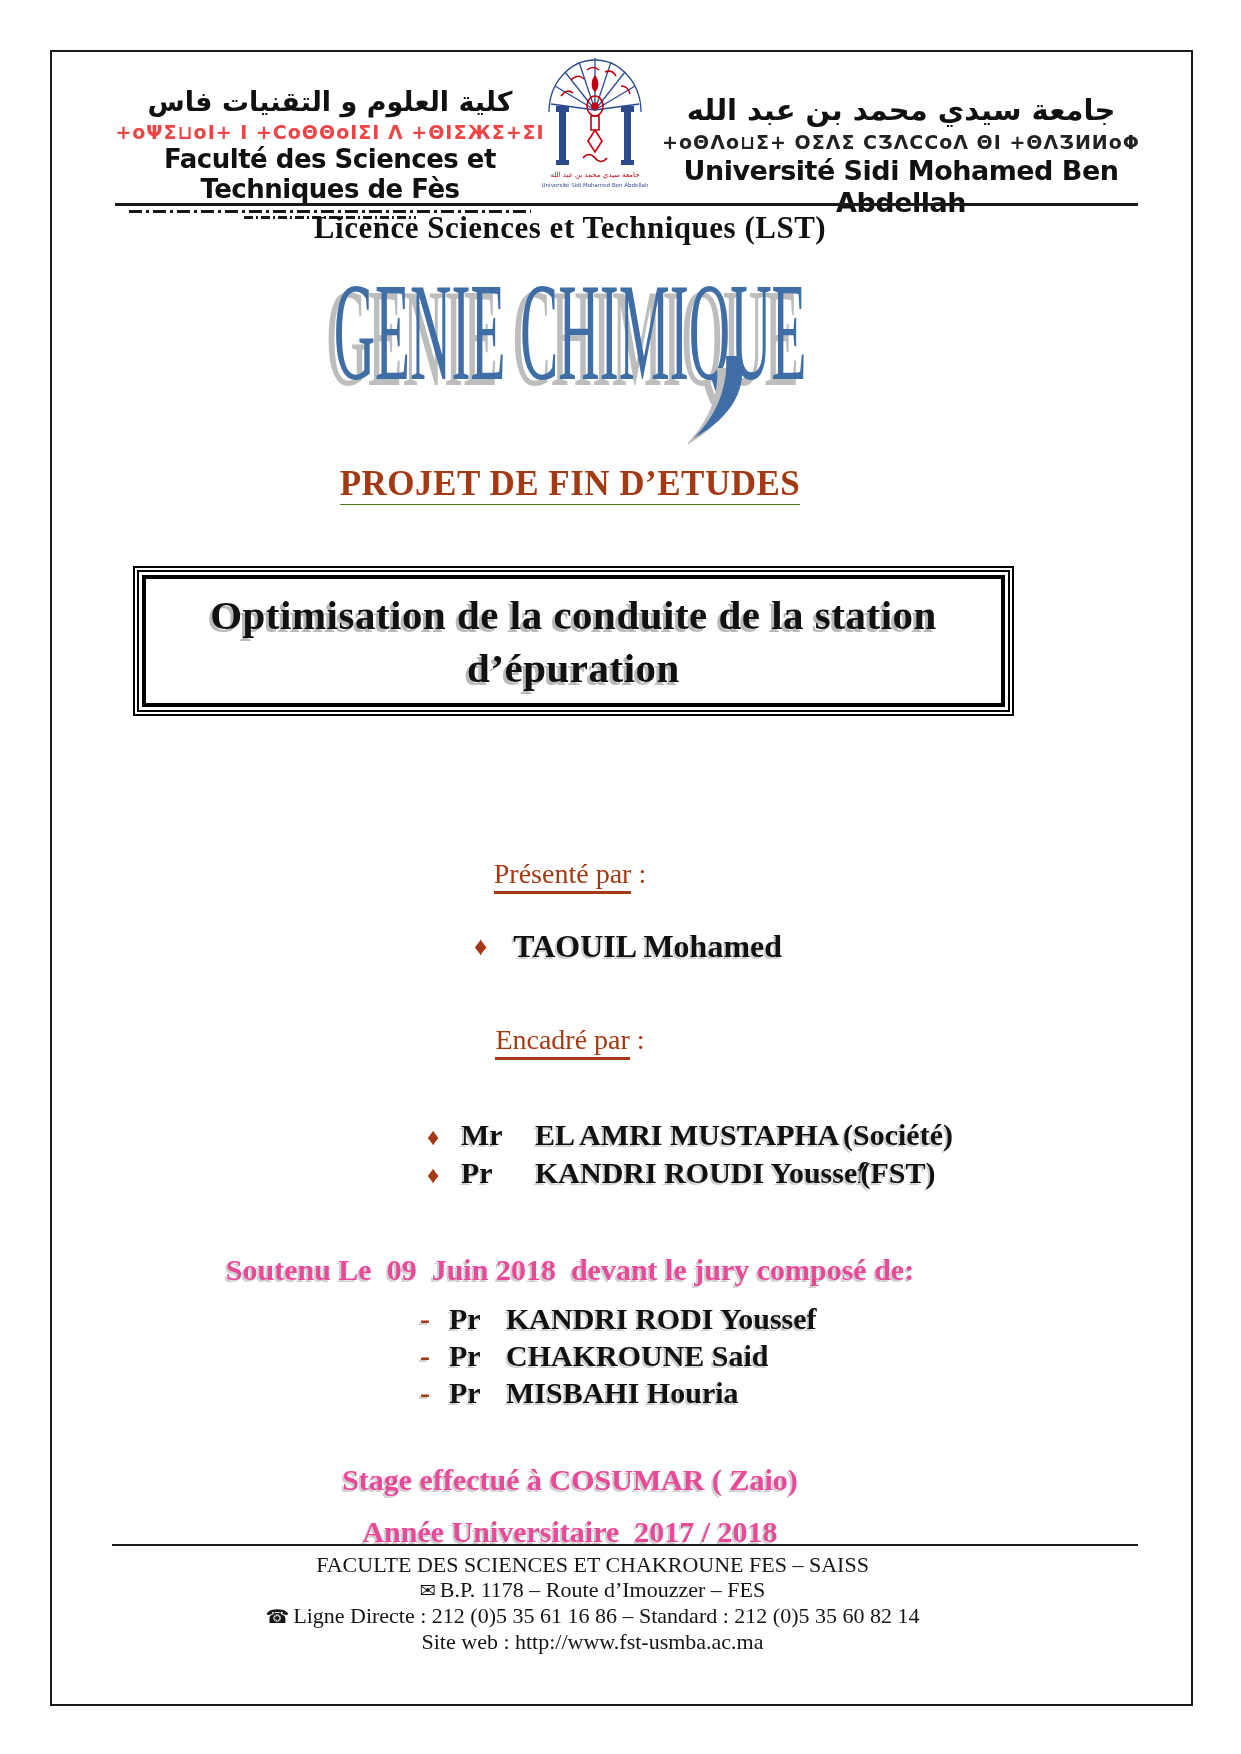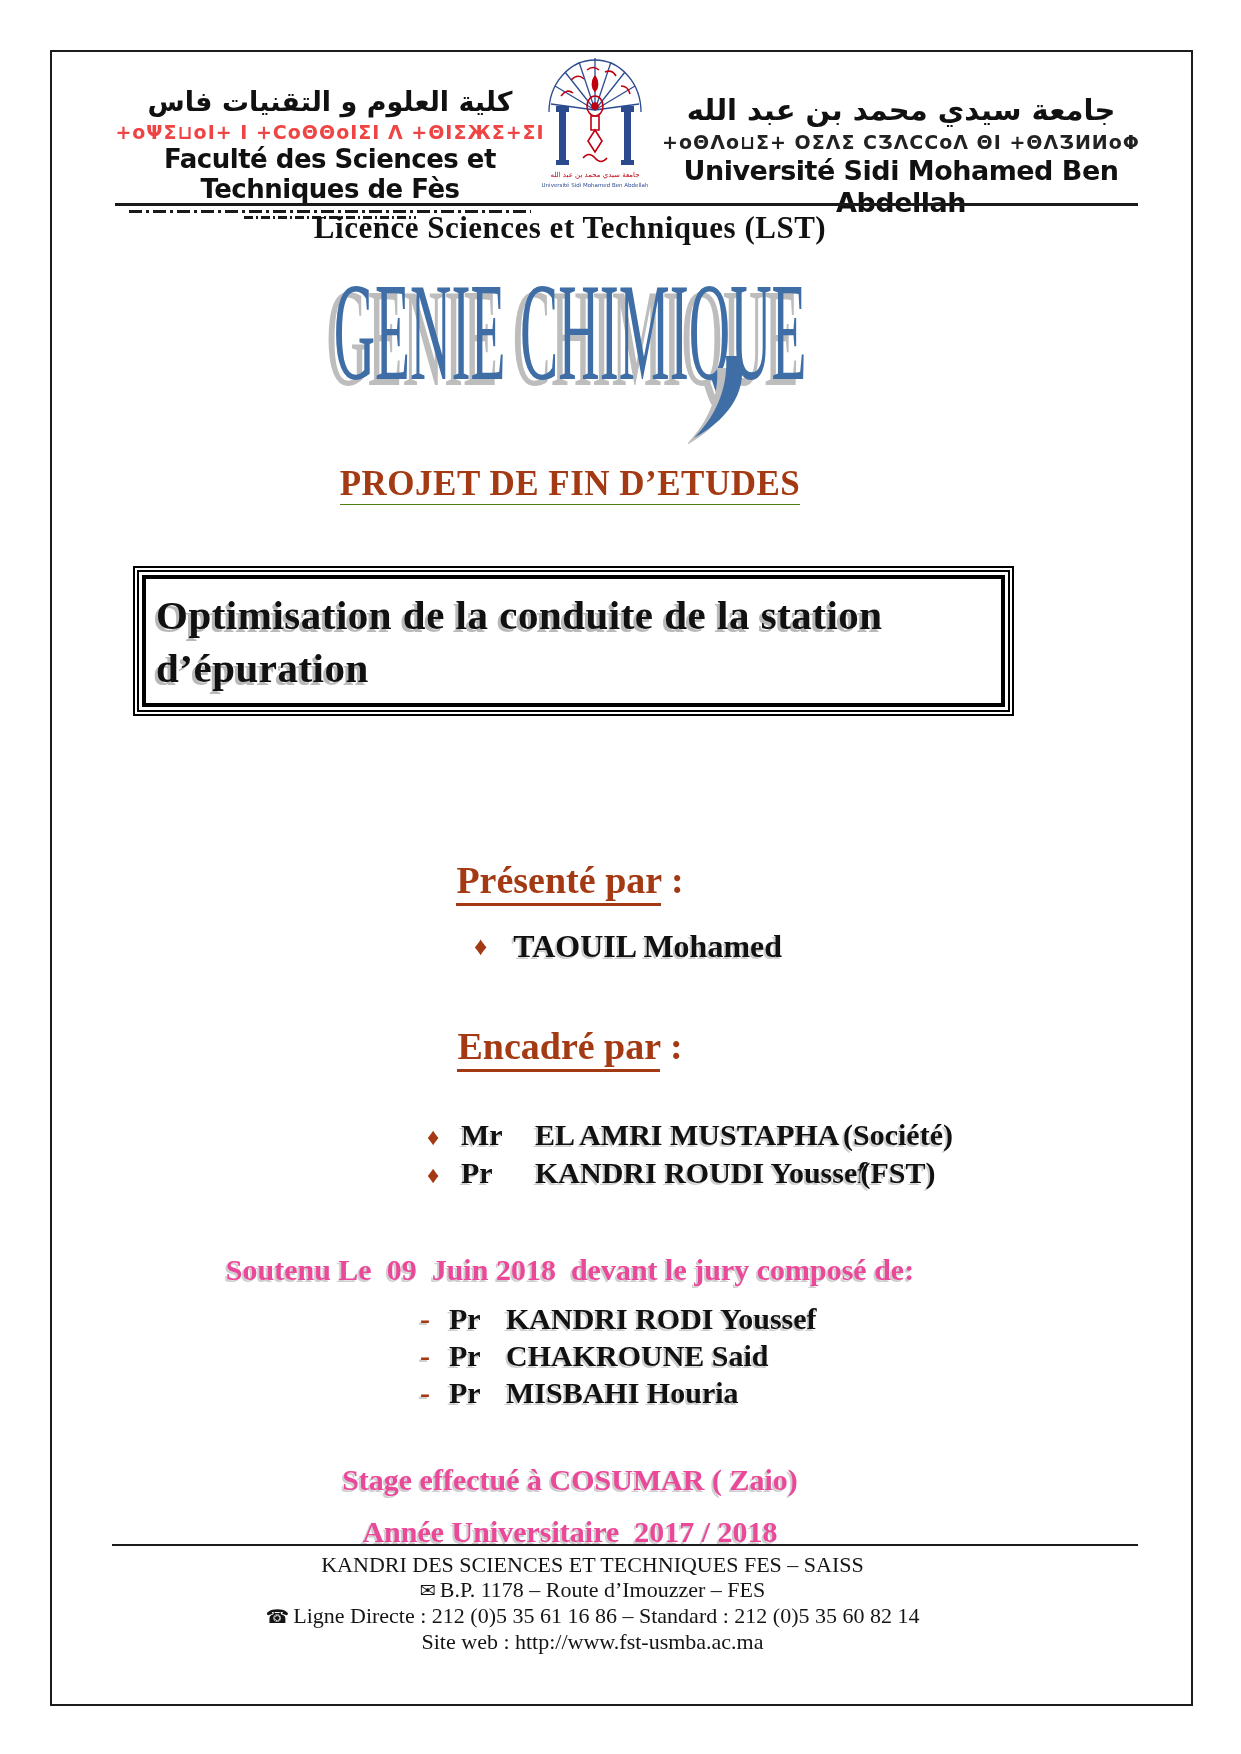--- a/index.html
+++ b/index.html
@@ -43,27 +43,27 @@
   }
   .swash{position:absolute;left:688px;top:352px;}
 
   .projet{top:464px;font-size:35px;font-weight:bold;color:#A43A14;letter-spacing:0.5px;}
   .projet .ul{border-bottom:1px solid #4d7c0f;padding-bottom:1px;}
 
   
   .titlebox{position:absolute;left:133px;top:566px;width:873px;border:2px solid #000;padding:2px;background:#fff;}
   .titlebox .mid{border:2px solid #000;padding:3px;}
   .titlebox .inner{border:4px solid #000;padding:10px 10px 8px;}
-  .doc-title{font-size:41px;font-weight:bold;line-height:53px;text-align:left;
+  .doc-title{font-size:41px;font-weight:bold;line-height:53px;text-align:center;
     text-shadow:-3px 3px 0 #b9b9b9;letter-spacing:0.5px;}
 
   
   .red{color:#ec4899;margin-top:25px;}
   .sh{text-shadow:-2px 2px 0 #cfcfcf;}
-  .heading-ul{font-size:38px;font-weight:bold;color:#A43A14;}
+  .heading-ul{font-size:28px;font-weight:normal;color:#A43A14;}
   .heading-ul .ul{border-bottom:3px solid #A43A14;padding-bottom:2px;}
   .presente{top:858px;}
   .encadre{top:1024px;}
 
   .student-row{position:absolute;left:474px;top:928px;font-size:32px;font-weight:bold;white-space:nowrap;}
   .diamond{color:#A43A14;font-size:26px;vertical-align:2px;margin-right:26px;text-shadow:none;}
 
   .sup-rows{position:absolute;left:427px;top:1118px;}
   .sup-row{display:grid;grid-template-columns:34px 74px 308px 110px;align-items:baseline;
     font-size:30px;font-weight:bold;height:38px;white-space:nowrap;}
@@ -218,18 +218,18 @@
       <span>Pr</span>
       <span>MISBAHI Houria</span>
     </div>
   </div>
 
   <div class="ccol stage red sh">Stage effectué à COSUMAR ( Zaio)</div>
   <div class="ccol annee red sh">Année Universitaire  2017 / 2018</div>
 
   <div class="rule-bottom"></div>
   <div class="pfooter">
-    <div>KANDRI DES SCIENCES ET TECHNIQUES FES – SAISS</div>
+    <div>FACULTE DES SCIENCES ET CHAKROUNE FES – SAISS</div>
     <div><span class="ic">✉</span><span>B.P. 1178 – Route d’Imouzzer – FES</span></div>
     <div><span class="ic">☎</span><span>Ligne Directe : 212 (0)5 35 61 16 86 – Standard : 212 (0)5 35 60 82 14</span></div>
     <div>Site web : http://www.fst-usmba.ac.ma</div>
   </div>
 </div>
 
 </body></html>

